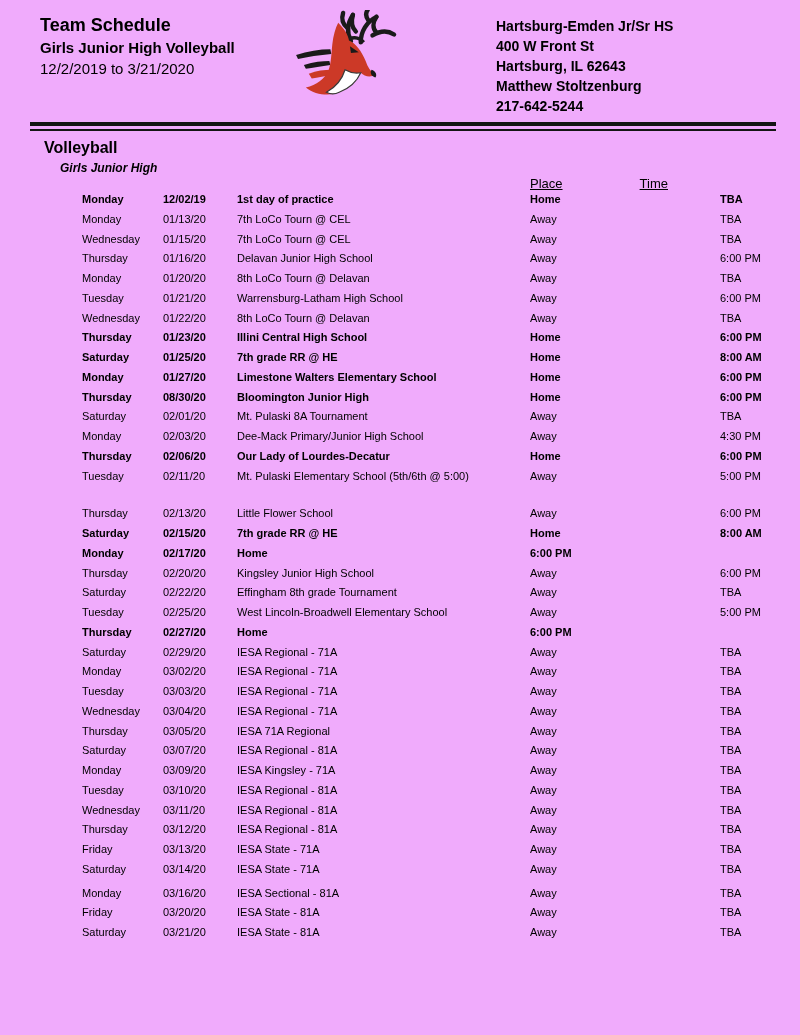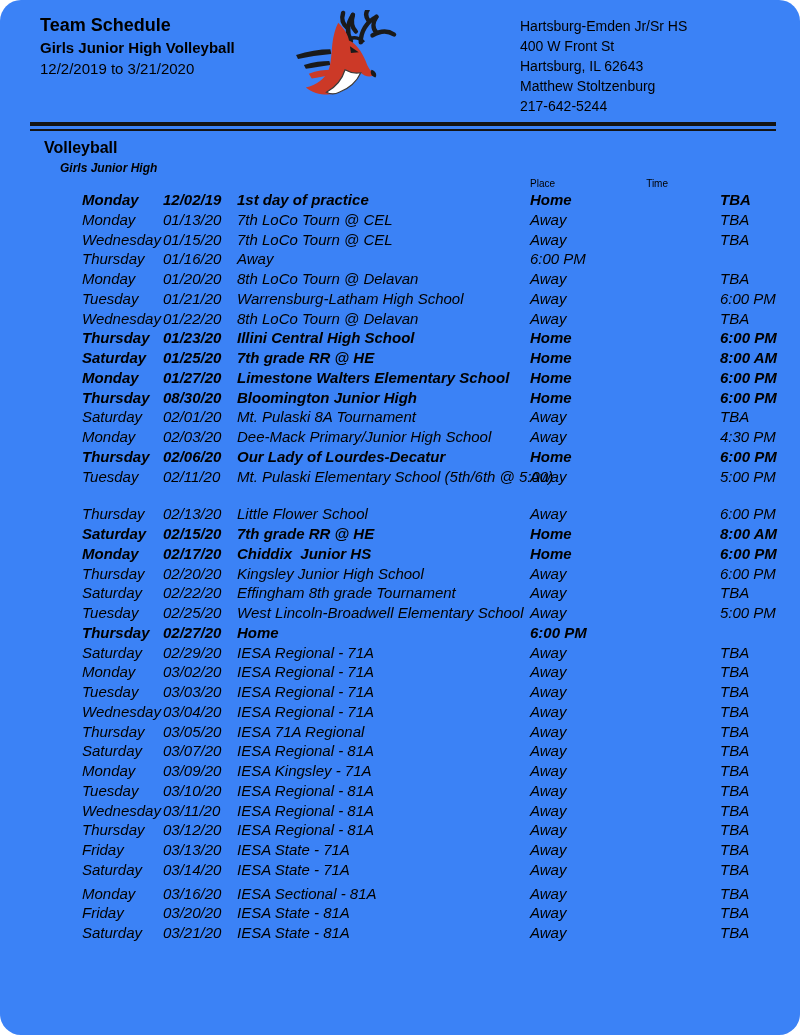--- a/index.html
+++ b/index.html
@@ -1,41 +1,41 @@
 <!DOCTYPE html>
 <html><head>
 <meta charset="utf-8">
 <style>
   html,body{margin:0;padding:0;background:#fff;}
   .page{
-    position:relative;width:800px;height:1035px;background:#3b82f6;overflow:hidden;
-    font-family:"Liberation Sans",sans-serif;color:#000;border-radius:21px;
+    position:relative;width:800px;height:1035px;background:#f0abfc;overflow:hidden;
+    font-family:"Liberation Sans",sans-serif;color:#000;
   }
   
   .header-left{position:absolute;left:40px;top:14px;}
   .title{font-size:18px;font-weight:bold;line-height:22px;}
   .subtitle{font-size:15px;font-weight:bold;line-height:20px;margin-top:2px;text-align:center;}
   .daterange{font-size:15px;font-weight:normal;line-height:20px;margin-top:1px;}
-  .header-right{position:absolute;left:520px;top:16px;font-size:14px;font-weight:normal;line-height:20px;}
+  .header-right{position:absolute;left:496px;top:16px;font-size:14px;font-weight:bold;line-height:20px;}
   .logo{position:absolute;left:293px;top:10px;width:110px;height:98px;}
   .logo svg{width:100%;height:100%;}
   
   .rule{position:absolute;left:30px;top:122px;width:746px;border-top:4px solid #141414;}
   .rule::after{content:"";display:block;margin-top:3px;border-top:2px solid #141414;}
   
   .sport{position:absolute;left:44px;top:139px;font-size:16px;font-weight:bold;}
   .team{position:absolute;left:60px;top:161px;font-size:12px;font-weight:bold;font-style:italic;}
   
-  .colheads{position:absolute;left:0;top:177px;width:668px;display:flex;padding-left:530px;box-sizing:border-box;font-size:10px;line-height:14px;}
+  .colheads{position:absolute;left:0;top:177px;width:668px;display:flex;padding-left:530px;box-sizing:border-box;font-size:13px;line-height:14px;text-decoration:underline;}
   .colheads .ph{width:190px;}
   
   .rows{position:absolute;left:0;top:190px;width:800px;}
   .row{
     display:grid;grid-template-columns:81px 74px 293px 190px 1fr;
-    padding-left:82px;height:19.75px;line-height:19.75px;font-size:15px;font-style:italic;
+    padding-left:82px;height:19.75px;line-height:19.75px;font-size:11px;
   }
   .row span{white-space:pre;}
   .row.bold{font-weight:bold;}
   .row.gap-large{margin-top:18px;}
   .row.gap-small{margin-top:4px;}
 </style>
 </head>
 <body>
 
 <div class="page">
@@ -113,20 +113,21 @@
       <span>Wednesday</span>
       <span>01/15/20</span>
       <span>7th LoCo Tourn @ CEL</span>
       <span>Away</span>
       <span>TBA</span>
     </div>
 
     <div class="row">
       <span>Thursday</span>
       <span>01/16/20</span>
+      <span>Delavan Junior High School</span>
       <span>Away</span>
       <span>6:00 PM</span>
     </div>
 
     <div class="row">
       <span>Monday</span>
       <span>01/20/20</span>
       <span>8th LoCo Tourn @ Delavan</span>
       <span>Away</span>
       <span>TBA</span>
@@ -224,21 +225,20 @@
       <span>Saturday</span>
       <span>02/15/20</span>
       <span>7th grade RR @ HE</span>
       <span>Home</span>
       <span>8:00 AM</span>
     </div>
 
     <div class="row bold">
       <span>Monday</span>
       <span>02/17/20</span>
-      <span>Chiddix  Junior HS</span>
       <span>Home</span>
       <span>6:00 PM</span>
     </div>
 
     <div class="row">
       <span>Thursday</span>
       <span>02/20/20</span>
       <span>Kingsley Junior High School</span>
       <span>Away</span>
       <span>6:00 PM</span>

